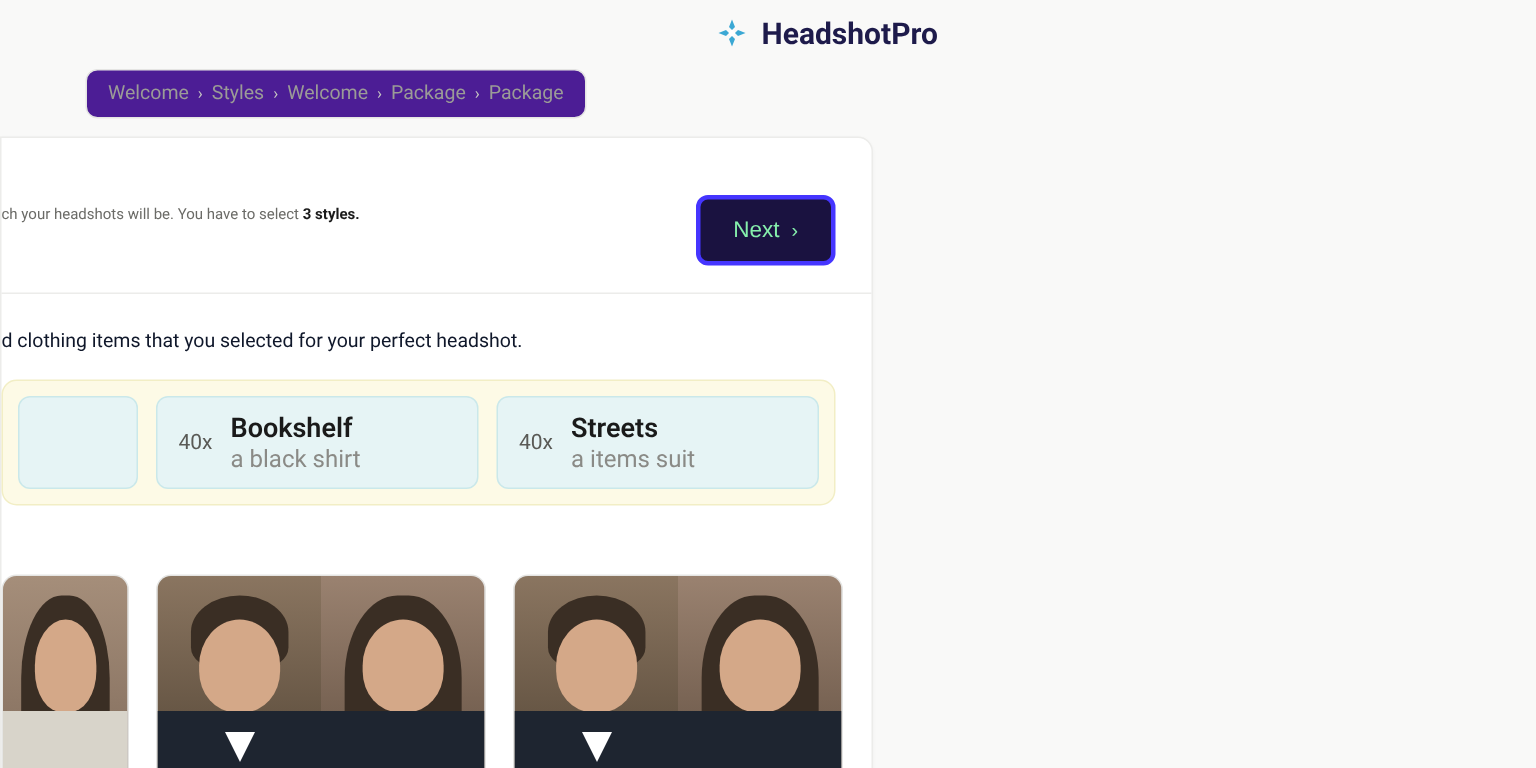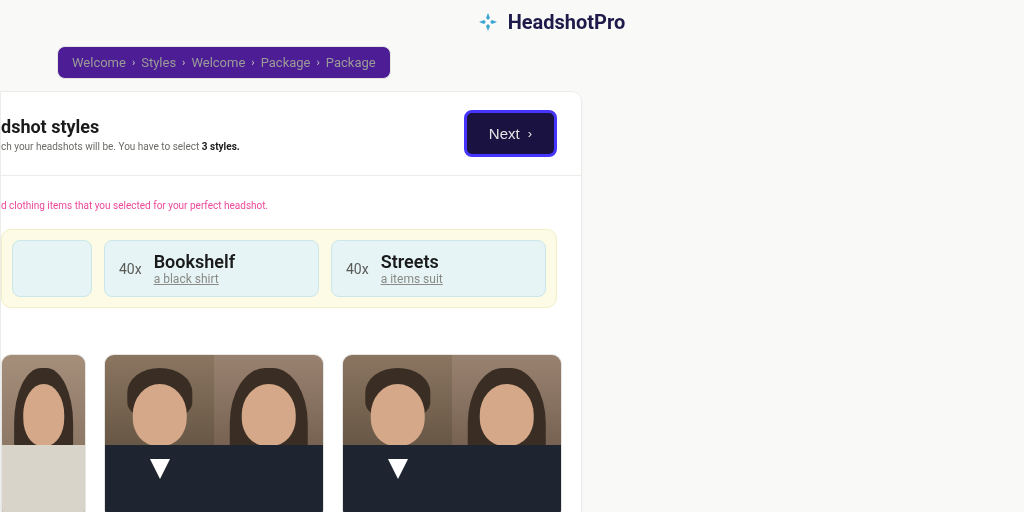--- a/index.html
+++ b/index.html
@@ -13,32 +13,32 @@
     .breadcrumb { display: inline-flex; align-items: center; gap: 6px; background: #4c1d95; border: 1px solid #e5e5e3; border-radius: 8px; padding: 8px 14px; margin-bottom: 8px; }
     .breadcrumb-item { font-size: 13px; color: #9b9b97; }
     .breadcrumb-sep { color: #c5c5c2; font-size: 11px; }
     
     .card { position: absolute; left: 0; top: 91px; width: 582px; background: #fff; border: 1px solid #ececea; border-radius: 0 10px 10px 0; box-shadow: 0 1px 3px rgba(0,0,0,0.04); }
     .card-header { display: flex; justify-content: space-between; align-items: center; padding: 18px 24px 18px 0; border-bottom: 1px solid #ececea; }
     .title-block { overflow: hidden; }
     .title { font-size: 18px; font-weight: 700; color: #1a1a1a; margin-bottom: 4px; white-space: nowrap; }
     .subtitle { font-size: 10px; color: #6b6b67; white-space: nowrap; }
     .subtitle b { color: #1a1a1a; font-weight: 700; }
-    .next-btn { display: flex; align-items: center; gap: 8px; background: #1a1240; color: #e5e5e5; border: 3px solid #4535ff; border-radius: 8px; padding: 12px 22px; font-size: 15px; font-weight: 500; cursor: pointer; }
+    .next-btn { display: flex; align-items: center; gap: 8px; background: #1a1240; color: #86efac; border: 3px solid #4535ff; border-radius: 8px; padding: 12px 22px; font-size: 15px; font-weight: 500; cursor: pointer; margin-top: 20px; }
     .next-btn .chev { font-size: 13px; }
     
     .section { padding: 24px 24px 0 0; }
-    .section-desc { font-size: 10px; color: #ec4899; margin-bottom: 18px; white-space: nowrap; }
+    .section-desc { font-size: 13px; color: #0f172a; margin-bottom: 18px; white-space: nowrap; }
     
     .selected-wrap { background: #fdfae6; border: 1px solid #f2eec5; border-radius: 10px; padding: 10px; display: flex; gap: 12px; }
     .style-chip { flex: 1; background: #e6f4f5; border: 1px solid #cae8ea; border-radius: 8px; padding: 10px 14px; display: flex; align-items: center; gap: 12px; min-width: 0; }
     .style-chip .count { font-size: 14px; color: #5a5a56; white-space: nowrap; }
     .style-chip .meta { min-width: 0; }
     .style-chip .meta .name { font-size: 18px; font-weight: 600; color: #1a1a1a; }
-    .style-chip .meta .sub { font-size: 12px; color: #8a8a86; text-decoration: underline; }
+    .style-chip .meta .sub { font-size: 16px; color: #8a8a86; }
     
     .section2 { padding: 46px 24px 18px 0; }
     .gallery { display: flex; gap: 18px; }
     .gallery-item { position: relative; width: 220px; height: 165px; border: 1px solid #e5e5e3; border-radius: 10px; overflow: hidden; flex-shrink: 0; background: #ddd; }
     .gallery-item:first-child { width: 85px; }
     .badge { position: absolute; top: 8px; left: 8px; background: linear-gradient(90deg, #f5576c, #f093a6); color: #fff; font-size: 9px; font-weight: 700; padding: 4px 8px; border-radius: 5px; letter-spacing: 0.3px; }
     .portrait-pair { display: flex; height: 100%; }
     .portrait { flex: 1; background: linear-gradient(180deg, #8a7560 0%, #6b5a48 50%, #4a3e32 100%); position: relative; }
     .portrait.female { background: linear-gradient(180deg, #9a8270 0%, #7a6555 50%, #5a4a3e 100%); }
     .face { position: absolute; top: 18%; left: 50%; transform: translateX(-50%); width: 50%; height: 38%; background: #d4a888; border-radius: 50% 50% 45% 45%; }
@@ -76,21 +76,20 @@
     <span class="breadcrumb-sep">›</span>
     <span class="breadcrumb-item">Package</span>
     <span class="breadcrumb-sep">›</span>
     <span class="breadcrumb-item">Package</span>
   </div>
 </div>
 
 <div class="card">
   <div class="card-header">
     <div class="title-block">
-      <div class="title">dshot styles</div>
       <div class="subtitle">
         <span>ch your headshots will be. You have to select </span><b>3 styles.</b>
       </div>
     </div>
     <button class="next-btn">
       <span>Next</span>
       <span class="chev">›</span>
     </button>
   </div>
 

